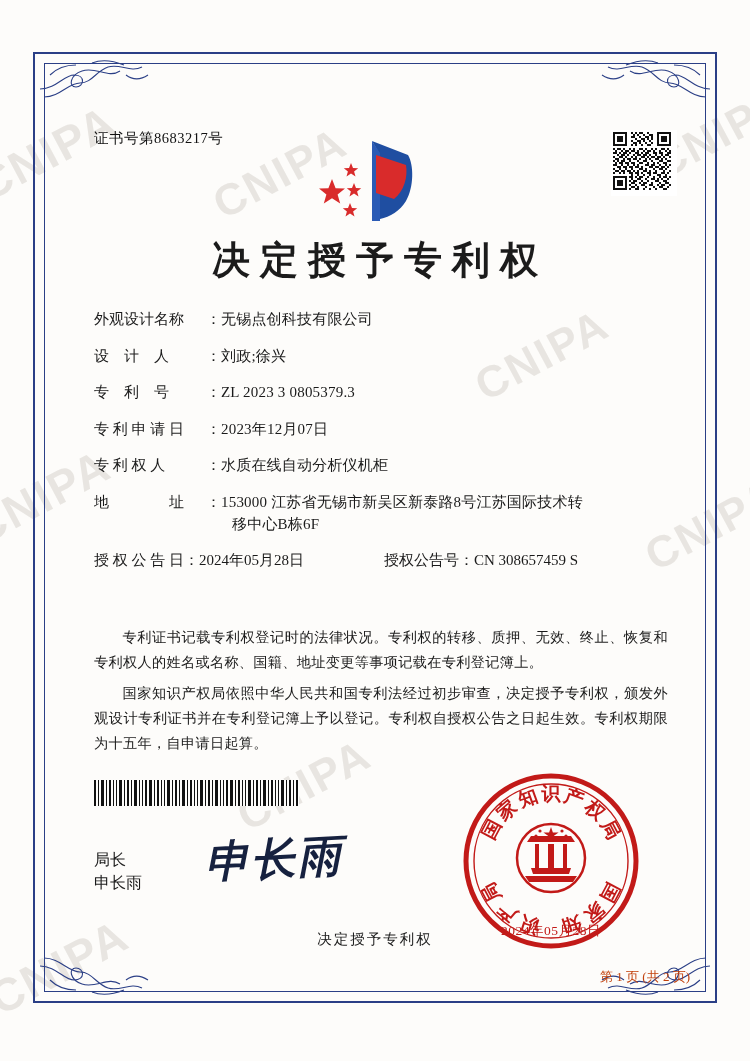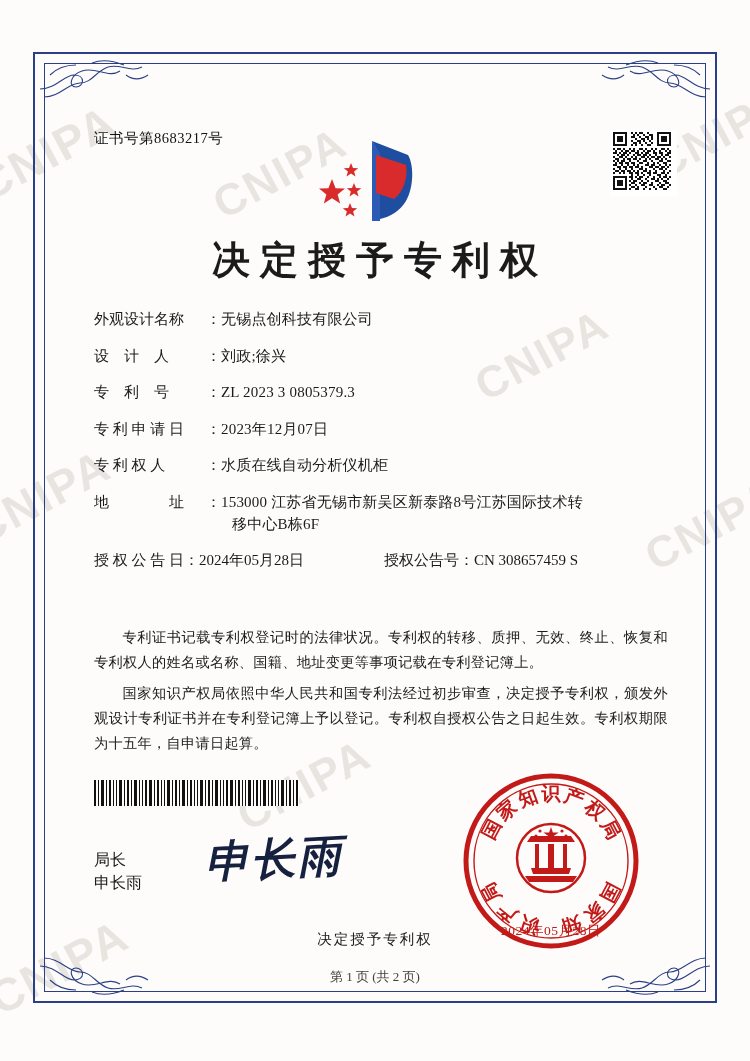--- a/index.html
+++ b/index.html
@@ -224,23 +224,23 @@
     font-size: 13.5px;
     color: #c21a18;
     letter-spacing: .5px;
   }
 
   
   .page-num {
     position: absolute;
     left: 0; right: 0;
     top: 888px;
-    text-align: center;
+    text-align: right;
     font-size: 13px;
-    color: #404040;
+    color: #c2410c;
   }
   .footnote {
     position: absolute;
     left: 0; right: 0;
     top: 930px;
     text-align: center;
     font-size: 14.5px;
     letter-spacing: 2px;
     color: #1a1a1a;
     z-index: 6;

